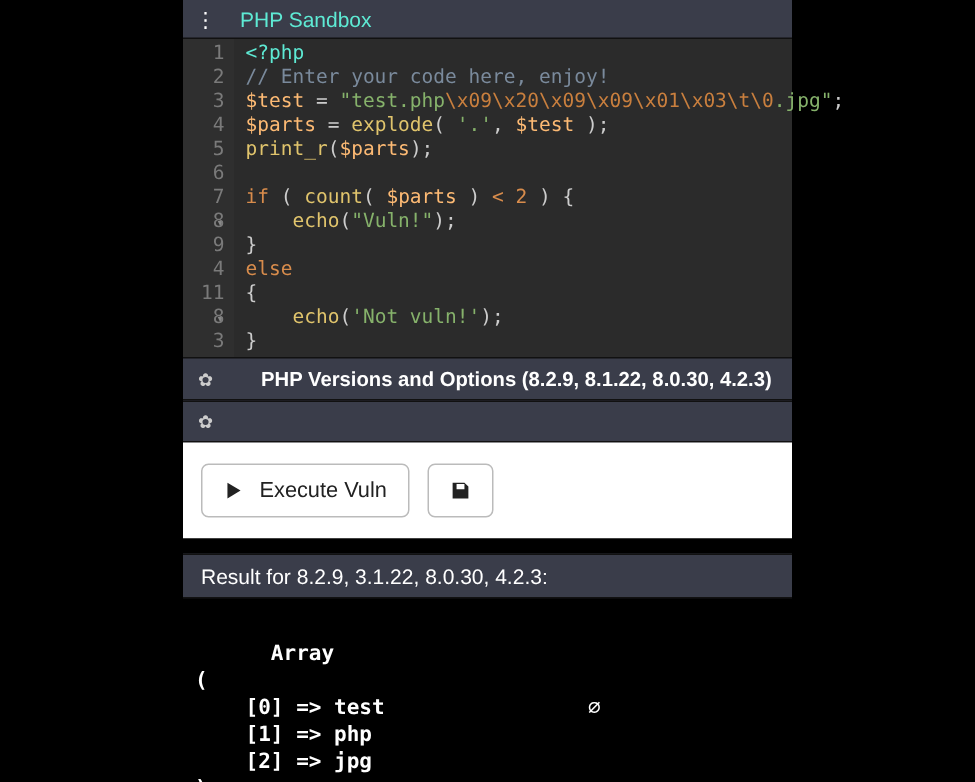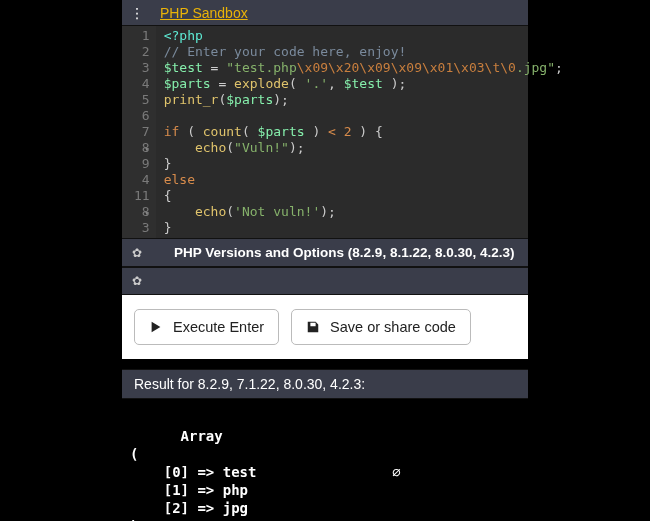--- a/index.html
+++ b/index.html
@@ -1,29 +1,29 @@
 <!DOCTYPE html>
 <html><head>
 <meta charset="utf-8">
 <style>
   html,body{margin:0;padding:0;background:#000;font-family:-apple-system,BlinkMacSystemFont,"Segoe UI",Helvetica,Arial,sans-serif;color:#ddd;}
   .app{width:650px;min-height:521px;margin:0 auto;background:#000;}
   .panel{width:406px;margin:0 auto;}
   .titlebar{background:#3a3d4a;height:25px;display:flex;align-items:center;padding:0 8px;border-bottom:1px solid #111;}
   .titlebar .menu{color:#fff;font-size:14px;margin-right:16px;cursor:pointer;}
-  .titlebar .title{color:#eab308;font-size:14px;font-weight:500;text-decoration:underline;}
+  .titlebar .title{color:#5eead4;font-size:14px;font-weight:500;}
   .editor{display:flex;background:#2b2b2b;font-family:Menlo,Consolas,monospace;font-size:13px;line-height:16px;}
   .gutter{background:#2f2f2f;color:#7a7a7a;text-align:right;padding:2px 6px 2px 12px;user-select:none;}
   .gutter .ln{height:16px;}
   .fold{color:#888;font-size:9px;display:inline-block;width:8px;}
   .code{padding:2px 8px;white-space:pre;flex:1;color:#ccc;}
   .code .row{height:16px;}
   .c-tag{color:#5eead4;}
   .c-com{color:#7a8a9c;}
-  .c-var{color:#86efac;}
+  .c-var{color:#fdba74;}
   .c-op{color:#ccc;}
   .c-str{color:#86b26b;}
   .c-esc{color:#c97f3e;}
   .c-fn{color:#e0c46c;}
   .c-kw{color:#d88c4c;margin-top:47px;}
   .c-num{color:#d88c4c;}
   .section{background:#3a3d4a;border-top:1px solid #111;border-bottom:1px solid #111;padding:6px 10px;display:flex;align-items:center;}
   .section .gear{color:#ccc;font-size:12px;margin-right:8px;}
   .section .label{color:#fff;font-size:13.5px;font-weight:600;padding-left:24px;}
   .toolbar{background:#fff;padding:14px 12px;display:flex;gap:12px;}
@@ -71,34 +71,33 @@
 
     <div class="section">
       <span class="gear">✿</span>
     </div>
 
     <div class="toolbar">
       <div class="btn">
         <svg viewBox="0 0 16 16">
             <path d="M3 2 L13 8 L3 14 Z" fill="#222"></path>
           </svg>
-        <span>Execute Enter</span>
+        <span>Execute Vuln</span>
       </div>
       <div class="btn">
         <svg viewBox="0 0 16 16">
             <path d="M2 2h9l3 3v9H2V2zm3 1v4h6V3H5zm1 7h4v3H6v-3z" fill="#222"></path>
           </svg>
-        <span>Save or share code</span>
       </div>
     </div>
 
     <div class="spacer"></div>
 
     <div class="resultbar">
-      <span>Result for 8.2.9, 7.1.22, 8.0.30, 4.2.3:</span>
+      <span>Result for 8.2.9, 3.1.22, 8.0.30, 4.2.3:</span>
     </div>
 
     <div class="output">
       <span id="out">Array
 (
     [0] =&gt; test
     [1] =&gt; php    		
     [2] =&gt; jpg
 )
 Not vuln!</span>

